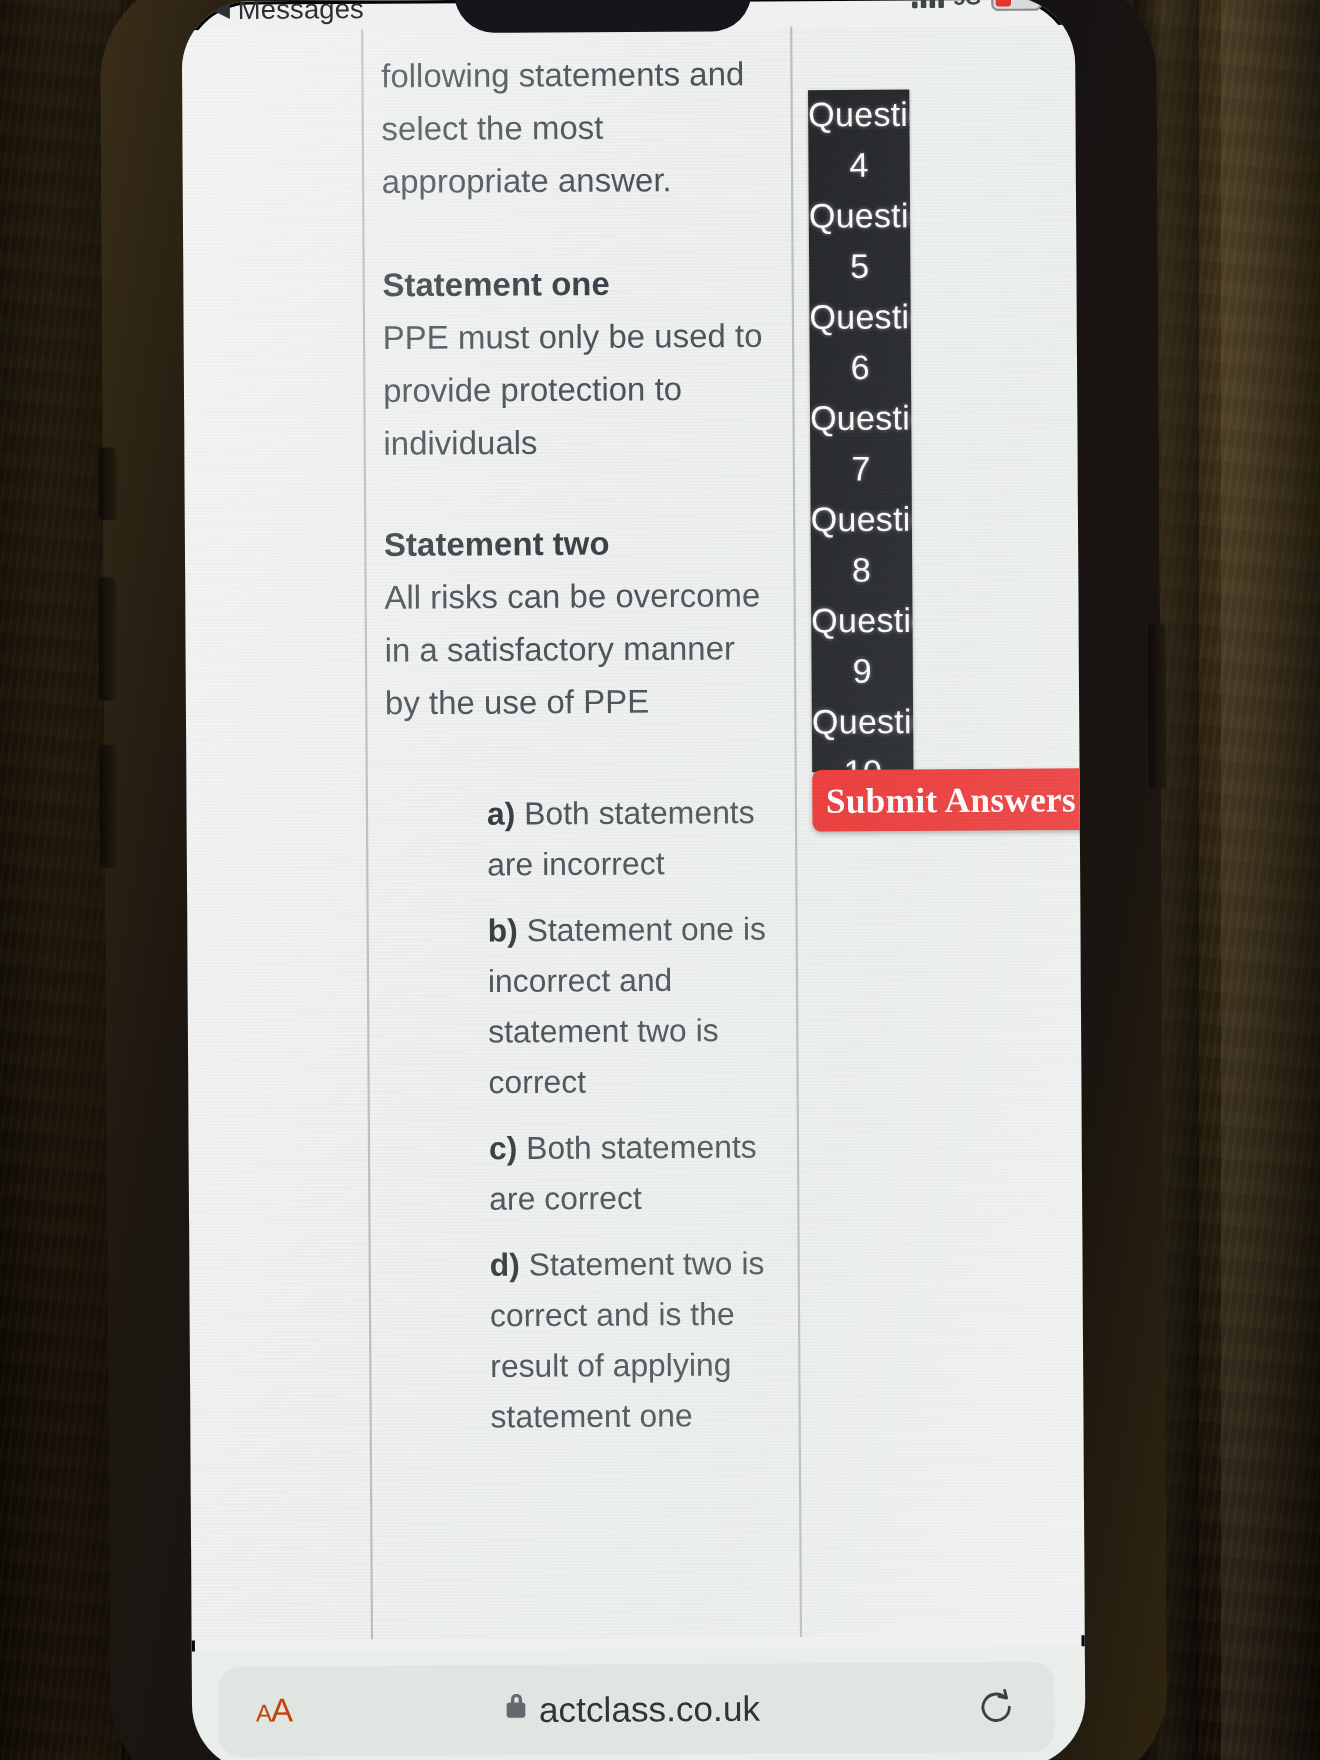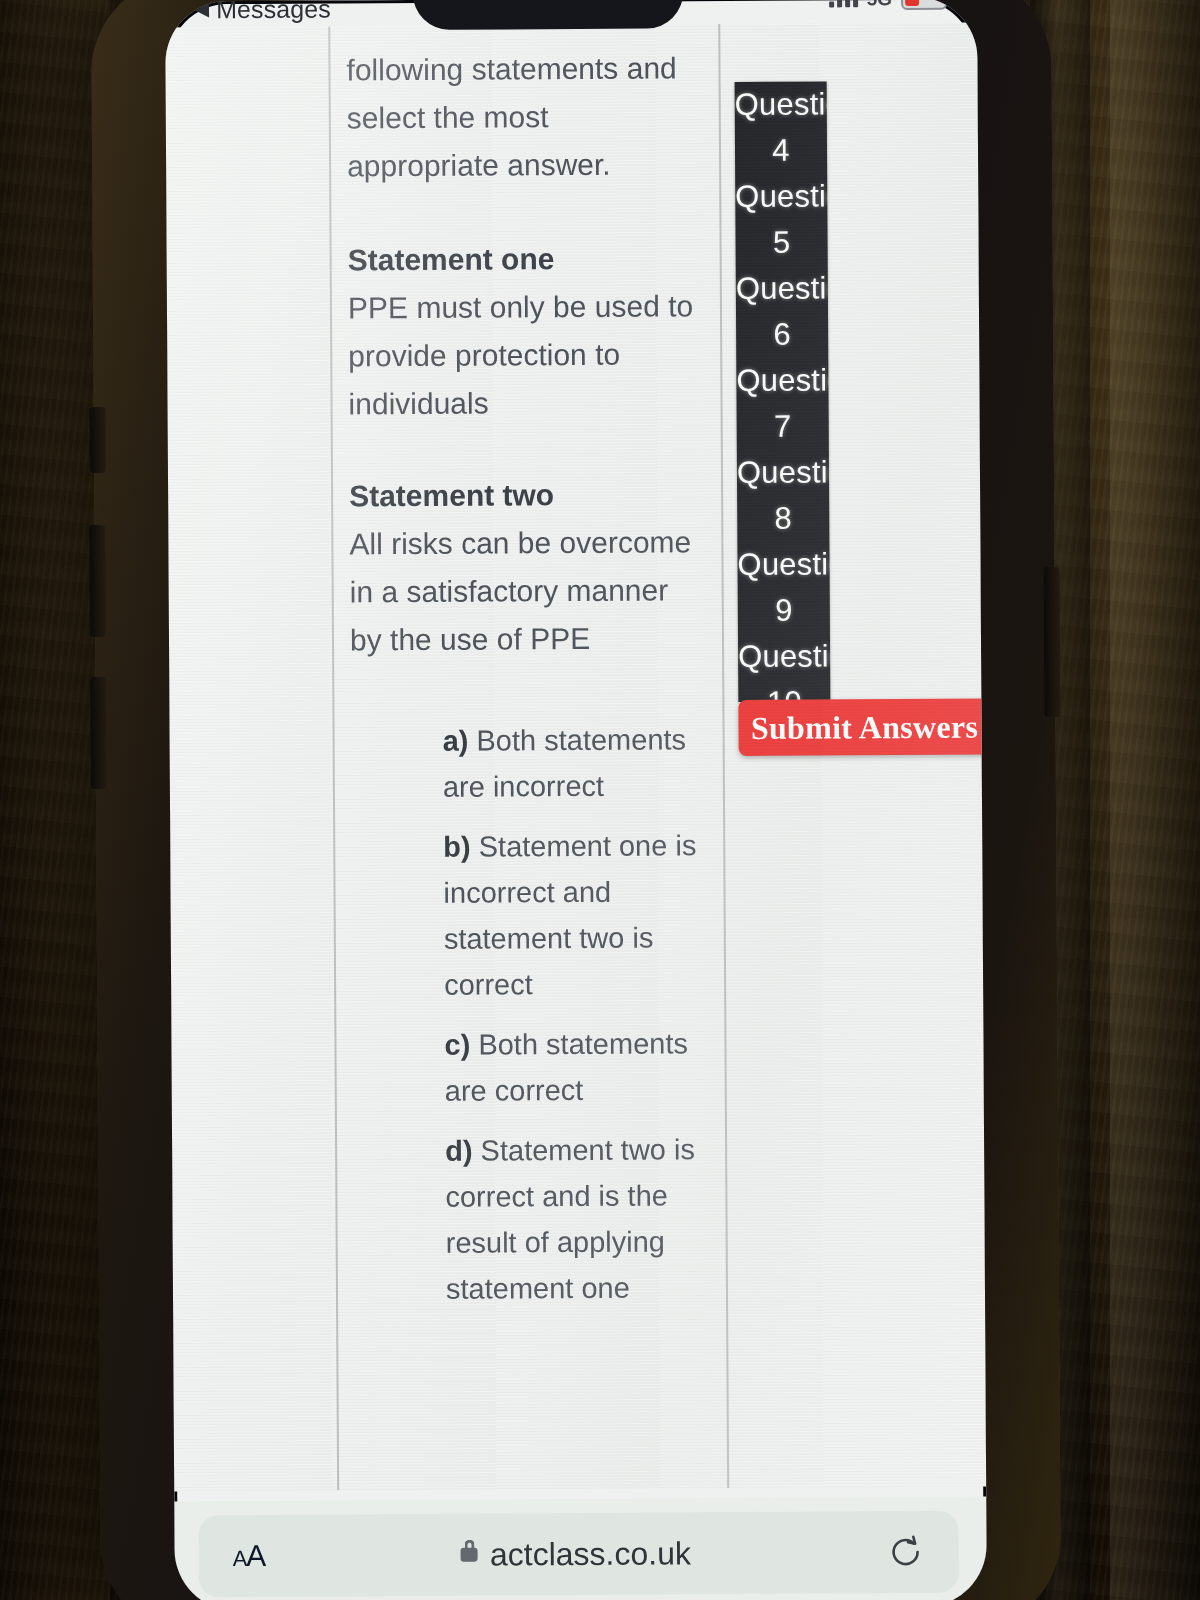--- a/index.html
+++ b/index.html
@@ -163,21 +163,21 @@
   
   #safari-bar{
     position:absolute;left:0;bottom:0;width:812px;height:110px;
     background:#e9eeea;z-index:20;
   }
   #addr-pill{
     position:absolute;left:24px;top:14px;width:760px;height:82px;
     background:#dfe6e1;border-radius:20px;
     display:flex;align-items:center;box-sizing:border-box;padding:0 34px;
   }
-  #aa-button{font-size:30px;color:#0f172a;letter-spacing:-1px;font-weight:400;}
+  #aa-button{font-size:30px;color:#c2410c;letter-spacing:-1px;font-weight:400;}
   #aa-button .small{font-size:22px;}
   #url-wrap{flex:1;display:flex;align-items:center;justify-content:center;gap:12px;}
   #lock-icon{display:inline-block;width:17px;height:14px;background:#63696d;border-radius:3px;position:relative;}
   #lock-icon:before{content:"";position:absolute;left:3.5px;top:-8px;width:10px;height:10px;border:3px solid #63696d;border-bottom:0;border-radius:6px 6px 0 0;box-sizing:border-box;}
   #url-text{font-size:32px;color:#2f3438;}
   #reload-icon{width:38px;height:38px;position:relative;color:#3b4045;}
   #reload-icon svg{display:block;}
 </style>
 </head>
 <body>

